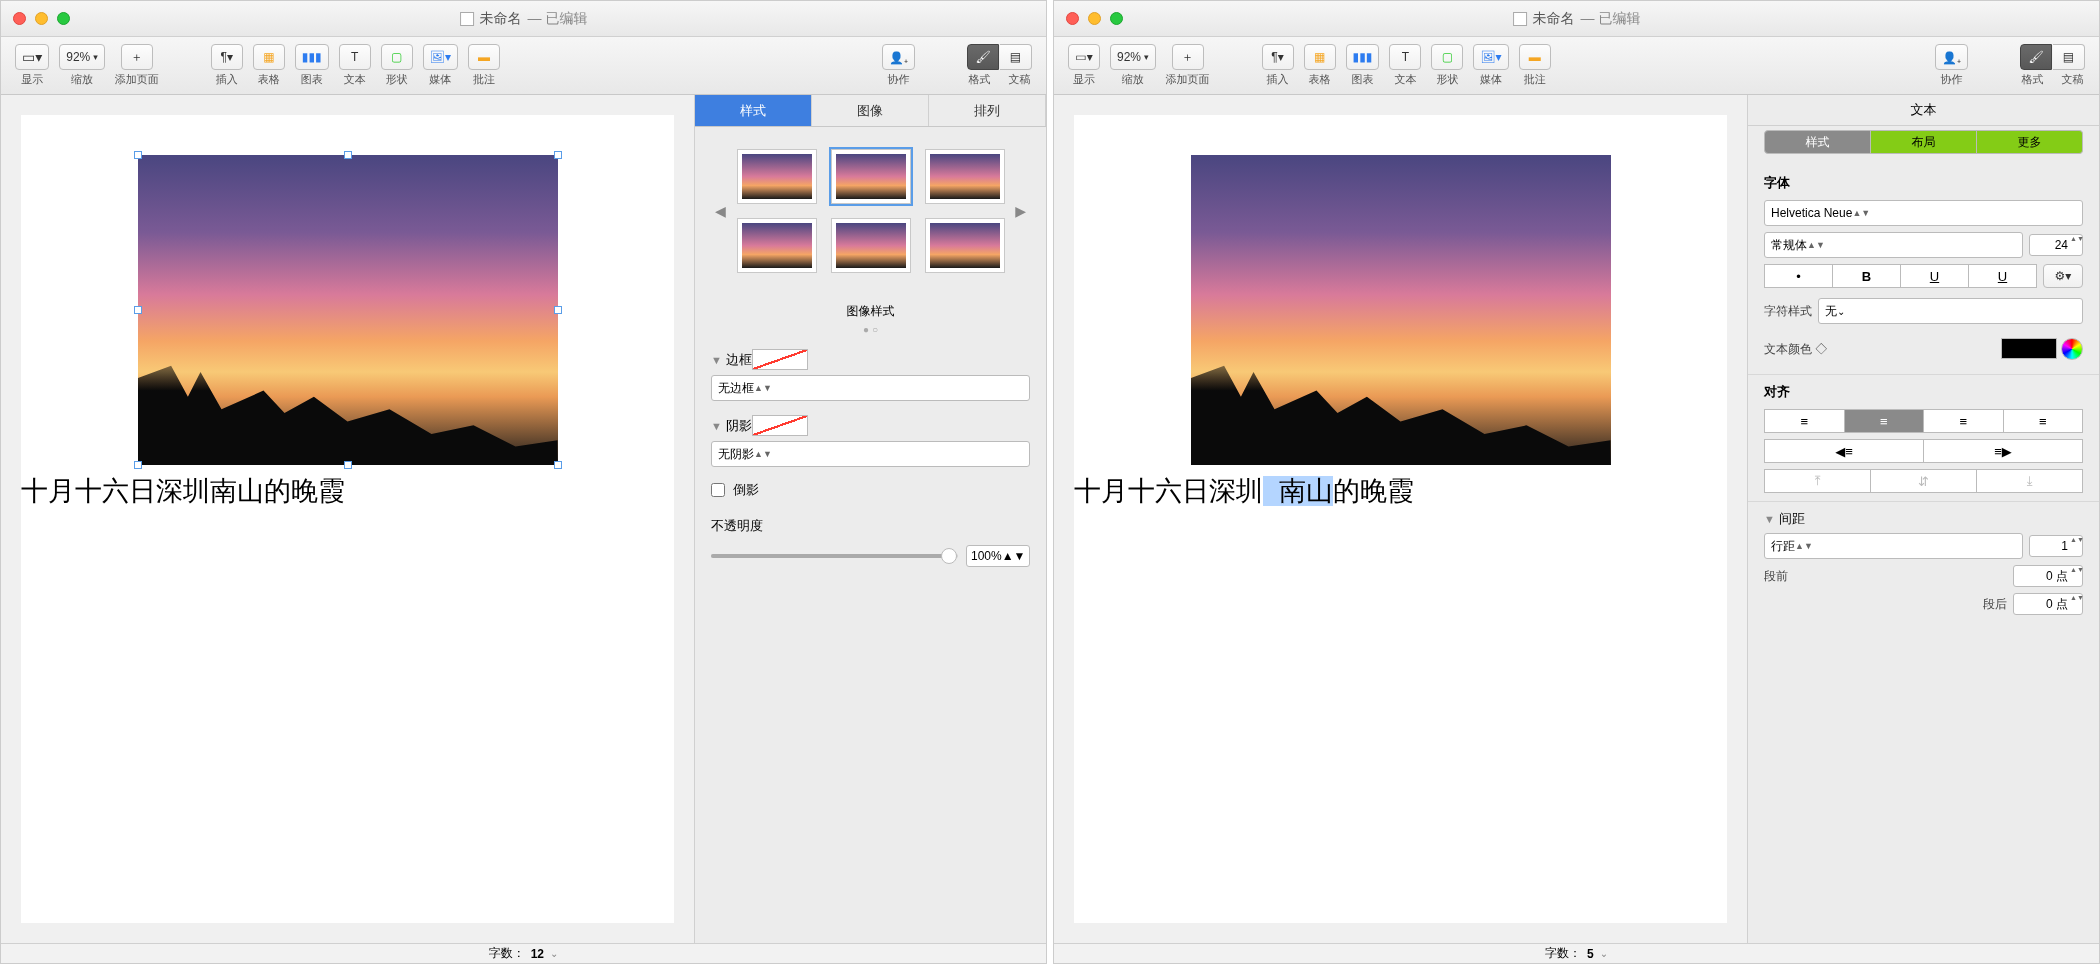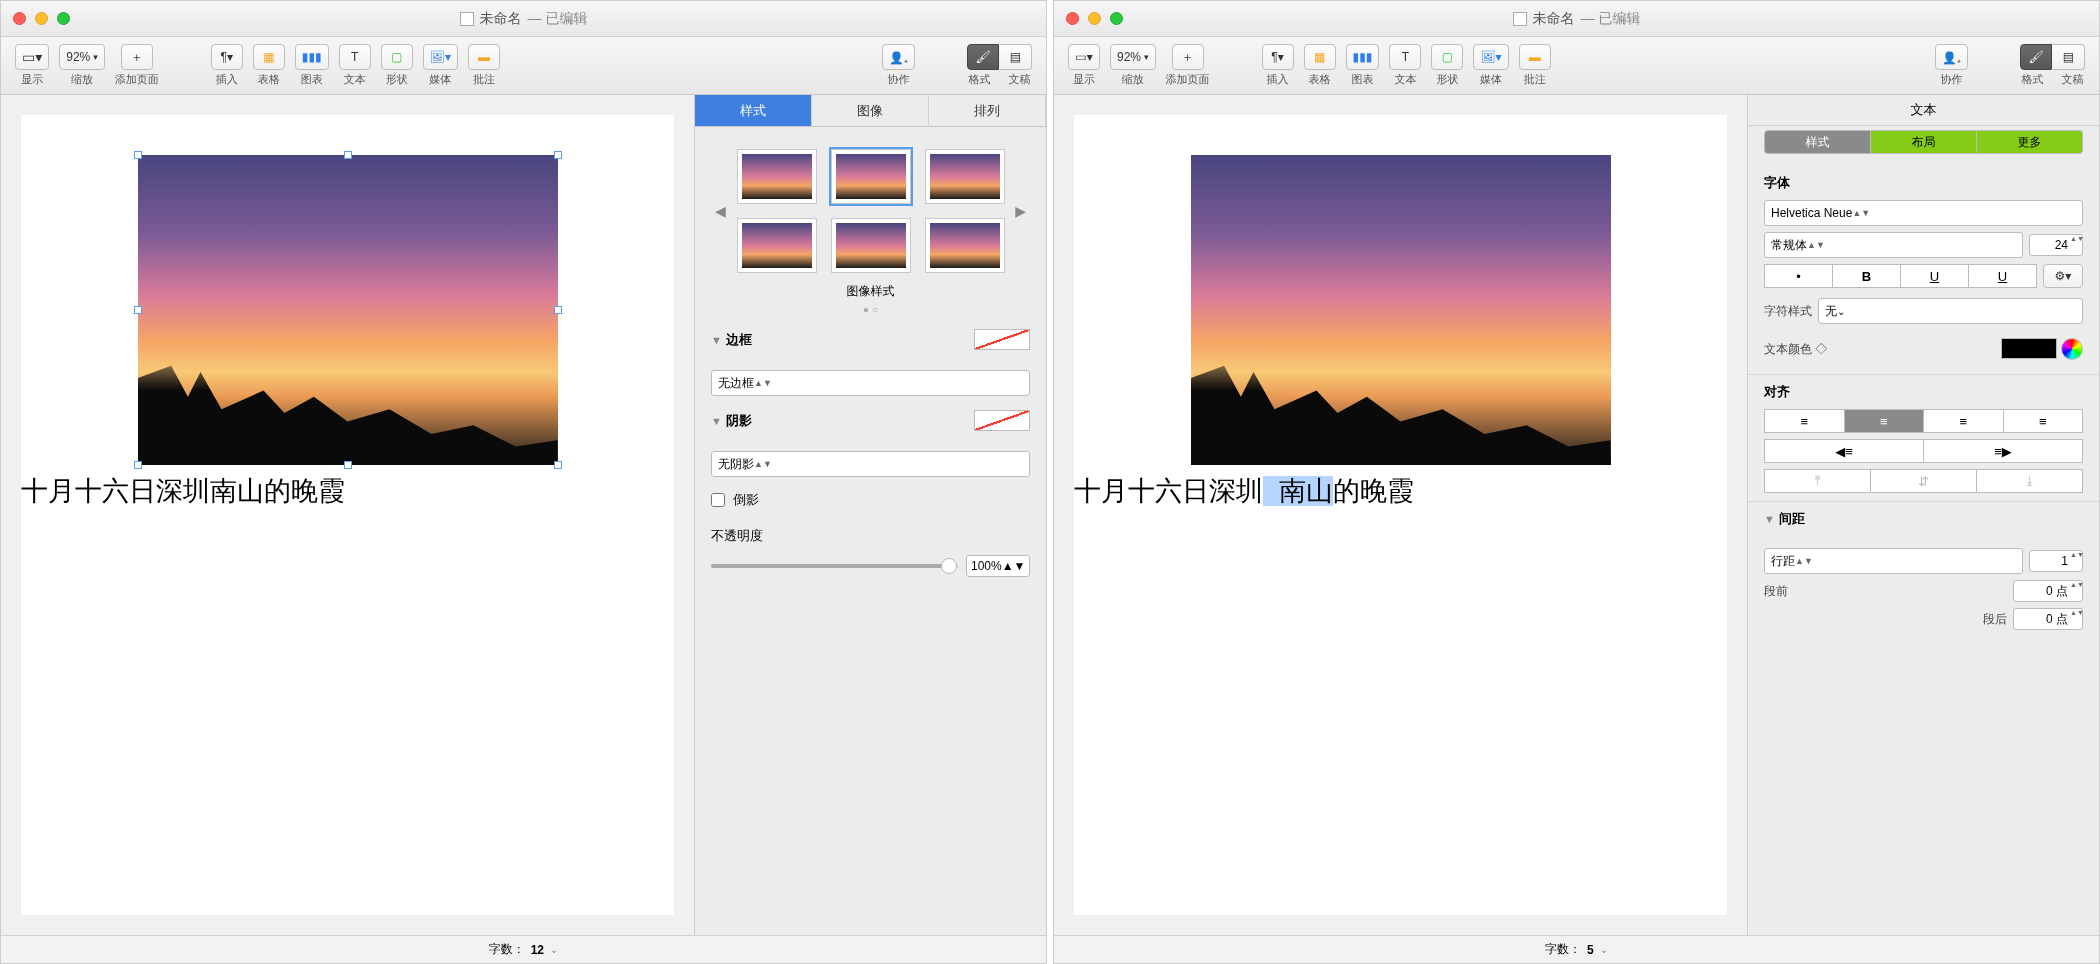--- a/index.html
+++ b/index.html
@@ -25,34 +25,34 @@
 .canvas .page { width:100%; max-width:700px; background:#fff; position:relative; padding-top:40px;}
 .img-sel { position:relative; margin:0 auto; width:420px; }
 .sunset { width:420px; height:310px; background:linear-gradient(180deg,#4a4680 0%,#7a5a95 25%,#d87a9a 45%,#f5a565 60%,#f8c976 70%,#ea9a55 78%,#1a1a1a 100%); position:relative; overflow:hidden;}
 .sunset::after{content:"";position:absolute;bottom:0;left:0;width:100%;height:40%;background:linear-gradient(to top,#0a0a0a 60%,transparent);clip-path:polygon(0 100%,0 30%,8% 20%,12% 45%,15% 25%,20% 55%,30% 40%,35% 58%,42% 45%,50% 65%,60% 55%,70% 75%,80% 68%,90% 85%,100% 80%,100% 100%);}
 .handle{position:absolute;width:8px;height:8px;background:#fff;border:1px solid #5a9de8;}
 .h1{top:-4px;left:-4px;}.h2{top:-4px;left:50%;margin-left:-4px;}.h3{top:-4px;right:-4px;}
 .h4{top:50%;left:-4px;margin-top:-4px;}.h5{top:50%;right:-4px;margin-top:-4px;}
 .h6{bottom:-4px;left:-4px;}.h7{bottom:-4px;left:50%;margin-left:-4px;}.h8{bottom:-4px;right:-4px;}
 .caption{font-size:27px;margin-top:8px;}
 .caption .selected{background:#b4d5ff;padding-left:16px;}
-.statusbar{height:28px;background:#f2f2f2;border-top:1px solid #d0d0d0;display:flex;align-items:center;justify-content:center;font-size:12px;gap:6px;}
+.statusbar{height:20px;background:#f2f2f2;border-top:1px solid #d0d0d0;display:flex;align-items:center;justify-content:center;font-size:12px;gap:6px;}
 .inspector{width:352px;background:#ececec;border-left:1px solid #d0d0d0;display:flex;flex-direction:column;overflow-y:auto;font-size:13px;}
 .insp-tabs{height:32px;display:flex;border-bottom:1px solid #c8c8c8;}
 .insp-tab{flex:1;display:flex;align-items:center;justify-content:center;font-size:13px;color:#333;background:#ececec;border-right:1px solid #d0d0d0;cursor:pointer;}
 .insp-tab.active{background:#3e7fe0;color:#fff;}
 .insp-body{padding:12px 16px; flex:1;}
 .style-grid{display:grid;grid-template-columns:repeat(3,80px);gap:14px;justify-content:center;margin:10px 0;}
 .style-thumb{width:80px;height:55px;background:#fff;border:1px solid #c8c8c8;position:relative;cursor:pointer;}
 .style-thumb.sel{outline:2px solid #5a9de8;}
 .style-thumb .mini{position:absolute;inset:4px;background:linear-gradient(180deg,#4a4680,#d87a9a 50%,#f5a565 70%,#1a1a1a);}
 .style-arrows{display:flex;justify-content:space-between;align-items:center;padding:0 4px;}
 .style-arrows span{cursor:pointer;color:#888;font-size:14px;}
 .pager-dots{text-align:center;font-size:10px;color:#aaa;margin-top:4px;}
-.sect-h{display:flex;align-items:center;justify-content:space-between;margin-top:14px;padding-bottom:20px;font-weight:bold;}
+.sect-h{display:flex;align-items:center;margin-top:14px;padding-bottom:5px;}
 .sect-h .tri{color:#888;font-size:11px;margin-right:4px;}
 .swatch{width:56px;height:21px;background:#fff;border:1px solid #bbb;position:relative;}
 .swatch.diag::after{content:"";position:absolute;top:0;left:0;right:0;bottom:0;background:linear-gradient(to top left,transparent 47%,#ff3b30 47%,#ff3b30 53%,transparent 53%);}
 .swatch.black{background:#000;}
 .dropdown{height:26px;background:#fff;border:1px solid #bbb;border-radius:3px;display:flex;align-items:center;padding:0 6px;font-size:12px;width:100%;cursor:pointer;}
 .dropdown .chev{font-size:9px;color:#666;display:flex;flex-direction:column;line-height:6px;}
 .checkbox-row{display:flex;align-items:center;gap:8px;margin-top:14px;}
 .checkbox-row input{width:14px;height:14px;}
 .slider-row{display:flex;align-items:center;gap:8px;margin-top:10px;}
 .slider{flex:1;height:4px;background:#d0d0d0;border-radius:2px;position:relative;}
@@ -244,21 +244,21 @@
               </div>
             <div class="style-thumb">
                 <div class="mini"></div>
               </div>
             <div class="style-thumb">
                 <div class="mini"></div>
               </div>
           </div>
           <span>▶</span>
         </div>
-        <div style="text-align:center;font-size:12px;margin-top:0;">图像样式</div>
+        <div style="text-align:center;font-size:12px;margin-top:20px;">图像样式</div>
         <div class="pager-dots">● ○</div>
 
         <div class="sect-h">
             <span><span class="tri">▼</span><span>边框</span></span>
             <div class="swatch diag"></div>
           </div>
         <div class="dropdown">
             <span>无边框</span>
             <span class="chev">▲▼</span>
           </div>

